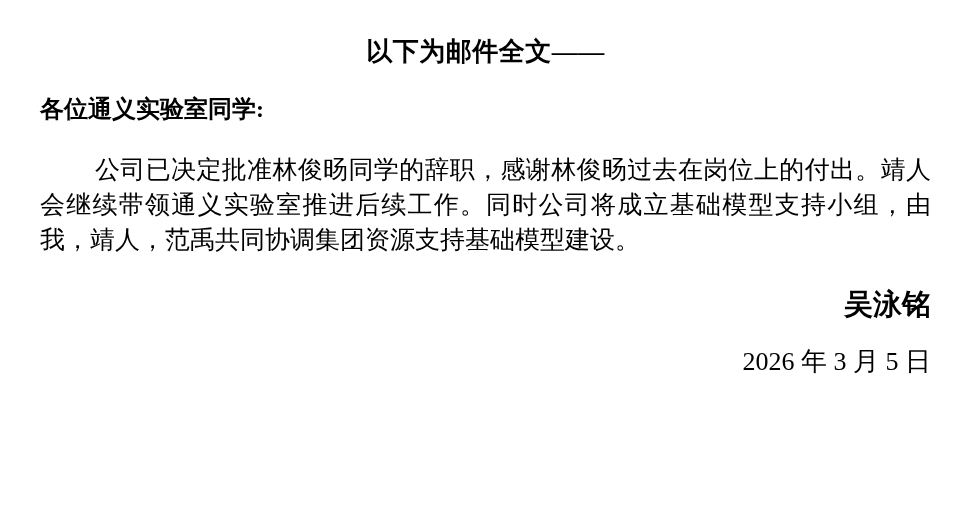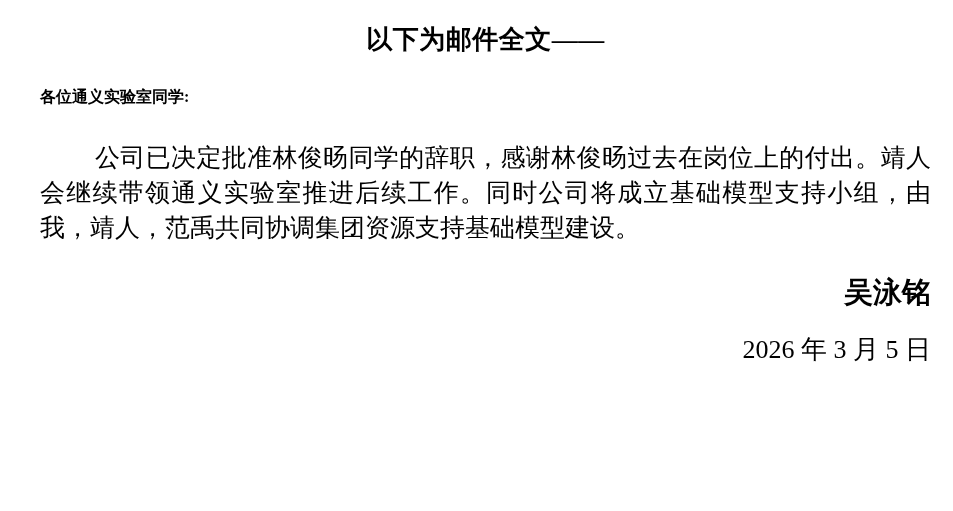--- a/index.html
+++ b/index.html
@@ -19,26 +19,26 @@
     width: 953px;
     height: 511px;
     padding: 24px 22px 0 40px;
     background: #ffffff;
   }
   .title {
     text-align: center;
     font-weight: bold;
     font-size: 26px;
     line-height: 32px;
-    margin: 0 0 26px 0;
+    margin: 12px 0 26px 0;
     letter-spacing: 0.5px;
   }
   .greeting {
     font-weight: bold;
-    font-size: 16px;
+    font-size: 24px;
     line-height: 30px;
     margin: 0 0 28px 0;
   }
   .para {
     font-size: 25px;
     line-height: 35px;
     text-align: justify;
     text-indent: 2.2em;
     margin: 0 0 20px 0;
   }

